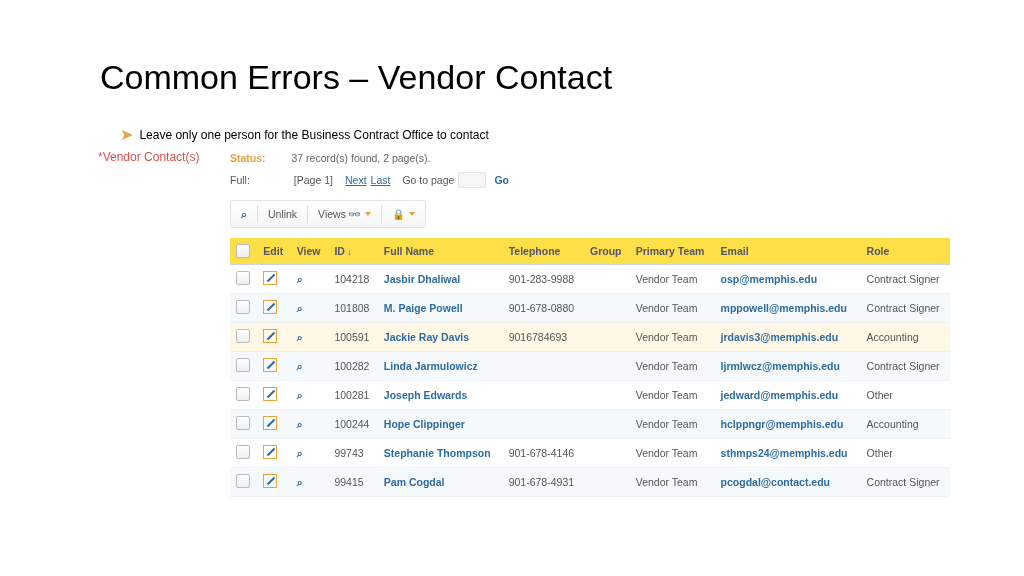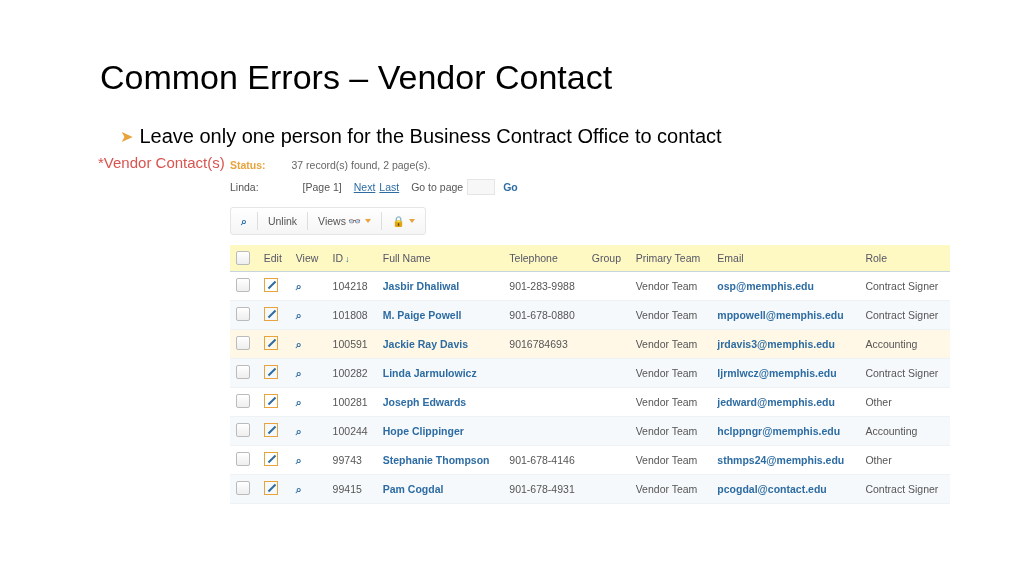--- a/index.html
+++ b/index.html
@@ -27,25 +27,25 @@
     align-items: center;
     margin-left: 20px;
     margin-bottom: 4px;
   }
   .bullet-icon {
     color: #e8a33d;
     font-size: 16px;
     margin-right: 6px;
   }
   .bullet-text {
-    font-size: 20px;
+    font-size: 12px;
     color: #000;
   }
   .section-label {
-    font-size: 15px;
+    font-size: 12px;
     color: #d9534f;
     margin-left: -2px;
     margin-top: 6px;
   }
   .grid-area {
     margin-left: 130px;
     width: 720px;
     font-size: 10.5px;
     color: #555;
   }
@@ -102,23 +102,23 @@
   .icon-views { color:#2d6ca2; }
   .icon-print { color:#e8a33d; }
 
   table {
     border-collapse: collapse;
     width: 100%;
     margin-top: 10px;
     font-size: 10.5px;
   }
   thead th {
-    background: #fef9c3;
+    background: #fde047;
     color: #556;
-    font-weight: normal;
+    font-weight: bold;
     text-align: left;
     padding: 6px 6px;
     border-bottom:1px solid #c8d5de;
   }
   tbody td {
     padding: 6px 6px;
     color:#555;
     border-bottom: 1px solid #eef2f5;
     background:#fff;
     white-space: nowrap;
@@ -165,21 +165,21 @@
   <div class="section-label">*Vendor Contact(s)</div>
 
   <div class="grid-area">
 
     <div class="status-row">
       <span class="status-label">Status:</span>
       <span class="status-text">37 record(s) found, 2 page(s).</span>
     </div>
 
     <div class="page-row">
-      <span class="page-label">Linda:</span>
+      <span class="page-label">Full:</span>
       <span class="page-current">[Page 1]</span>
       <span class="link">Next</span>
       <span class="link">Last</span>
       <span class="go-label">Go to page</span>
       <span class="page-input"></span>
       <span class="go-btn">Go</span>
     </div>
 
     <div class="toolbar">
       <span class="tb-btn">

